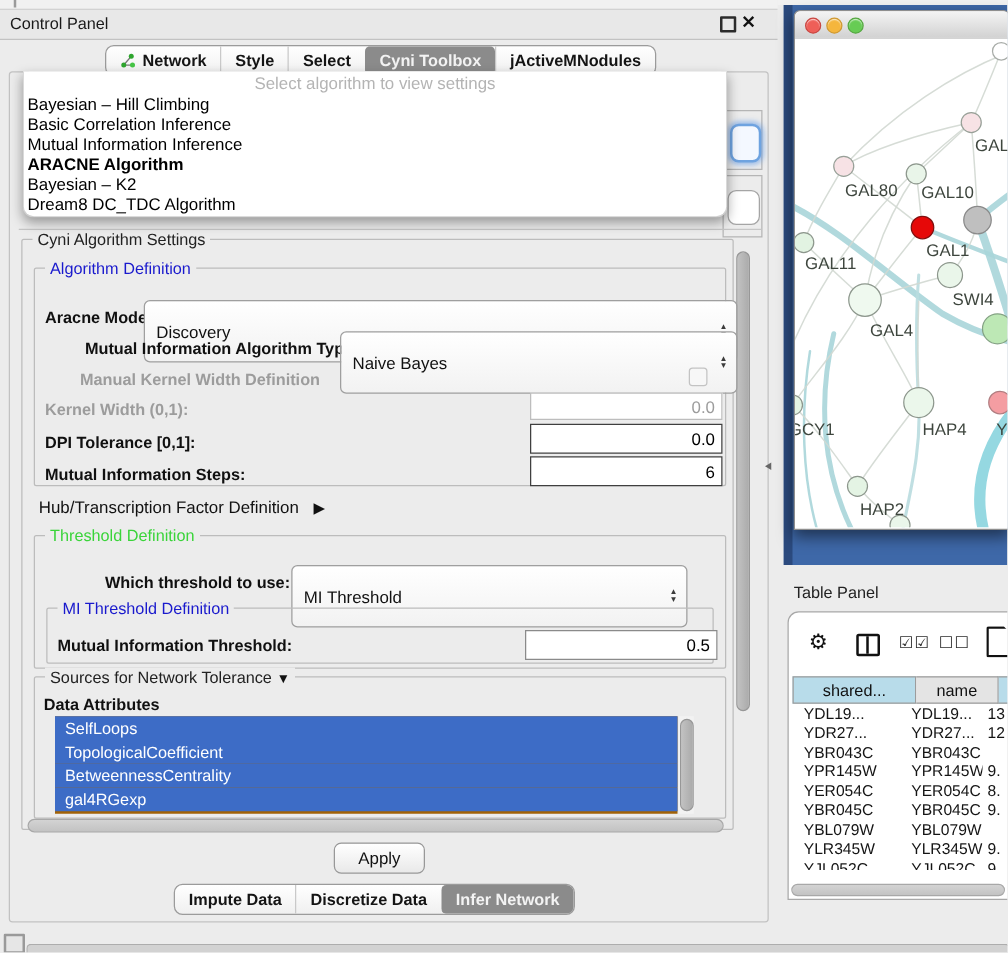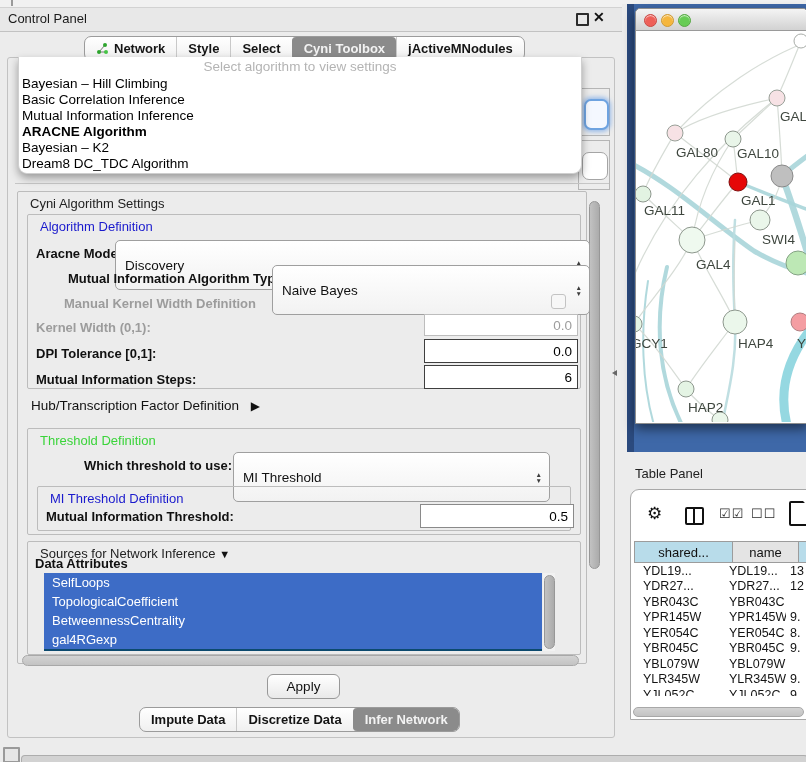--- a/index.html
+++ b/index.html
@@ -32,39 +32,39 @@
   .frag-line{border-top:1px solid #c6c6c6;}
   
   .overlay{left:18px;top:57px;width:562px;height:116px;background:#fff;border:1px solid #cfcfcf;
     border-top:none;border-radius:0 0 9px 9px;box-shadow:0 4px 9px rgba(0,0,0,.35);z-index:50;}
   .dd-ph{text-align:center;color:#b4b4b4;font-size:13.5px;height:19px;line-height:19px;}
   .dd-item{font-size:13.5px;height:16px;line-height:16px;padding-left:3px;color:#000;white-space:nowrap;}
   .dd-item.bold{font-weight:700;}
   
   .fieldset{border:1px solid #bcbcbc;border-radius:2px;}
   .legend{position:absolute;top:-8px;left:8px;background:#ececec;padding:0 4px;font-size:13px;
-    color:#222;white-space:nowrap;margin-top:12px;}
+    color:#222;white-space:nowrap;}
   .legend.blue{color:#1a1acd;}
   .legend.green{color:#3ad43a;}
   
   .boldlabel{font-size:13px;font-weight:700;color:#101010;white-space:nowrap;}
   .graylabel{font-size:13px;font-weight:700;color:#9c9c9c;white-space:nowrap;}
   .plainlabel{font-size:13.5px;color:#111;white-space:nowrap;}
   .combo{background:linear-gradient(#ffffff,#f2f2f2);border:1px solid #9f9f9f;border-radius:5px;
     font-size:13.5px;display:flex;align-items:center;padding:12px 9px;color:#111;}
   .combo .arrows{position:absolute;right:7px;top:50%;transform:translateY(-50%);display:flex;
     flex-direction:column;font-size:6.5px;line-height:5.5px;color:#3c3c3c;}
   .nfield{background:#fff;border:1px solid #3f3f3f;font-size:13.5px;display:flex;align-items:center;
     justify-content:flex-end;padding:0 5px;color:#000;}
   .nfield.disabled{border-color:#bdbdbd;color:#9d9d9d;}
   .nfield.mid{border-color:#8a8a8a;}
   .checkbox{width:13px;height:13px;border:1px solid #c3c3c3;border-radius:3px;background:#f7f7f7;}
   .tri{display:inline-block;color:#111;}
   
-  .attr-list{background:#0c4a6e;}
+  .attr-list{background:#a16207;}
   .attr-item{height:19px;line-height:19px;background:#3d6cc6;color:#fff;font-size:13px;
     padding-left:8px;white-space:nowrap;}
   .vthumb{background:linear-gradient(90deg,#c2c2c2,#ababab);border:1px solid #979797;border-radius:6px;}
   .hthumb{background:linear-gradient(#d3d3d3,#c3c3c3);border:1px solid #a8a8a8;border-radius:6px;}
   .apply-btn{display:flex;align-items:center;justify-content:center;font-size:13.5px;color:#111;
     background:linear-gradient(#ffffff,#e9e9e9);border:1px solid #989898;border-radius:6px;text-align:center;}
   .resize-arrow{width:0;height:0;border-top:3px solid transparent;border-bottom:3px solid transparent;
     border-right:5px solid #666;}
   
   .desktop{left:627px;top:4px;width:179px;height:448px;background:#3e68a8;}
@@ -211,21 +211,21 @@
   <div class="abs fieldset" style="left:37px;top:486px;width:532px;height:43px;">
     <span class="legend blue">MI Threshold Definition</span>
   </div>
   <div class="abs boldlabel" style="left:46px;top:509px;">Mutual Information Threshold:</div>
   <div class="abs nfield mid" style="left:420px;top:504px;width:142px;height:22px;">
     <span>0.5</span>
   </div>
 
   <div class="abs fieldset" style="left:27px;top:541px;width:552px;height:112px;">
     <span class="legend">
-      <span>Sources for Network Inference</span>
+      <span>Sources for Network Tolerance</span>
       <span class="tri" style="font-size:11px;">▼</span>
     </span>
   </div>
   <div class="abs boldlabel" style="left:35px;top:556px;">Data Attributes</div>
   <div class="abs attr-list" id="attr-list" style="left:44px;top:573px;width:498px;height:78px;">
       <div class="attr-item">SelfLoops</div>
       <div class="attr-item">TopologicalCoefficient</div>
       <div class="attr-item">BetweennessCentrality</div>
       <div class="attr-item">gal4RGexp</div>
     </div>

